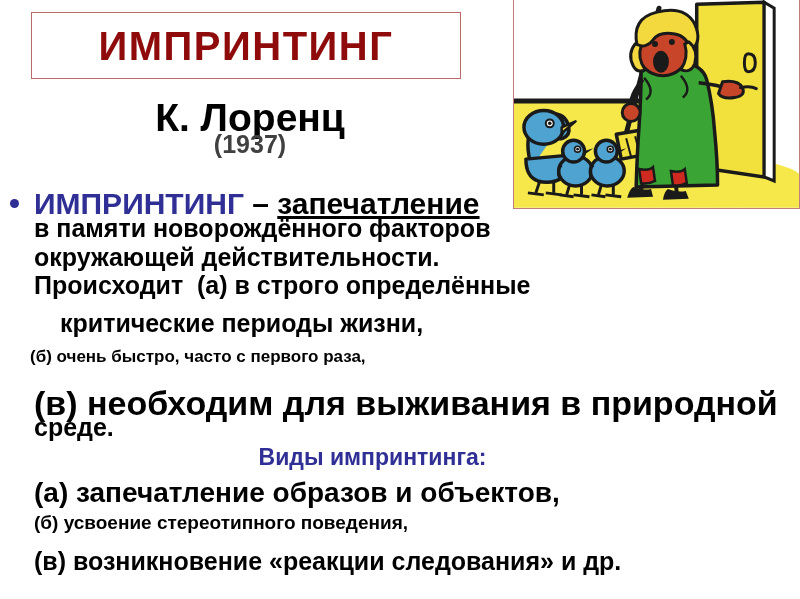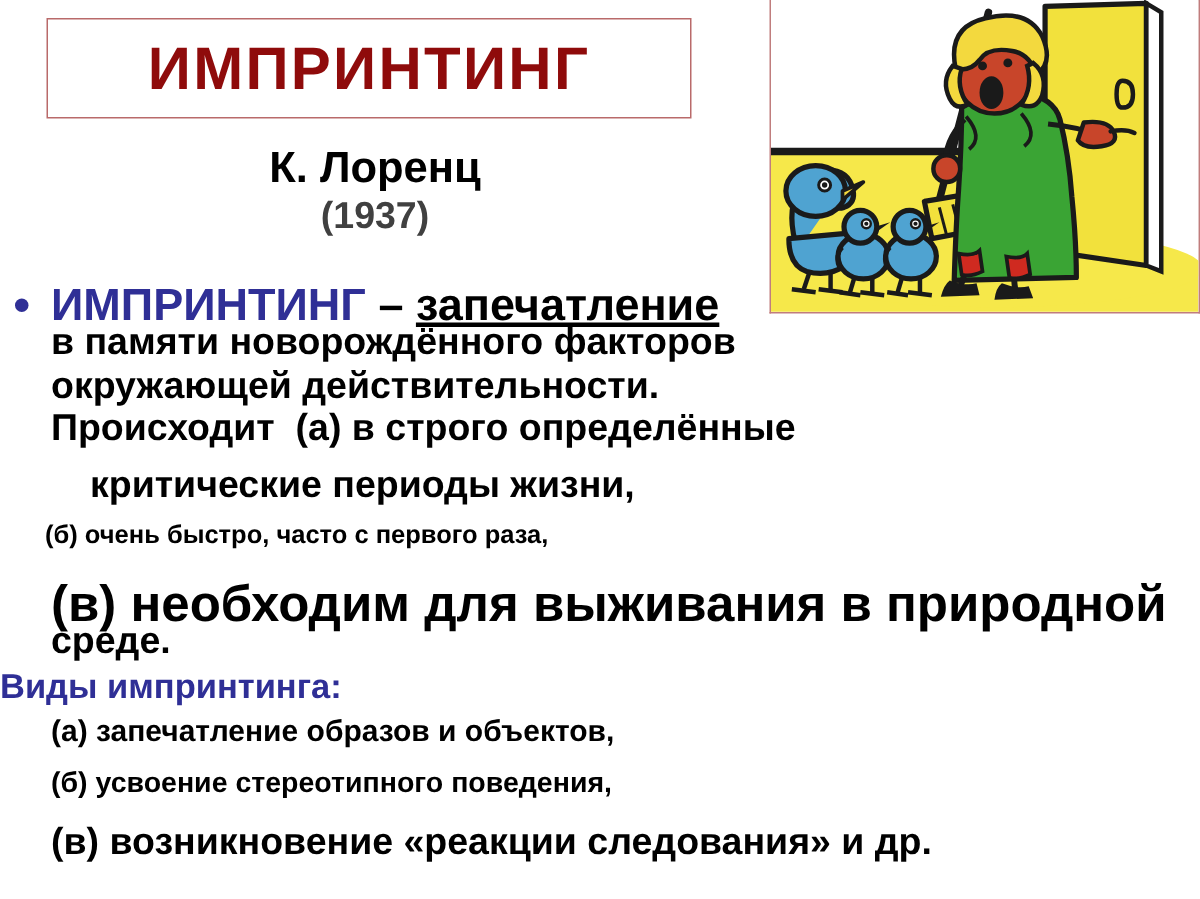--- a/index.html
+++ b/index.html
@@ -39,21 +39,21 @@
     white-space: nowrap;
   }
 
   
   #author-line {
     position: absolute;
     left: 0;
     top: 96px;
     width: 500px;
     text-align: center;
-    font-size: 29px;
+    font-size: 39px;
     font-weight: bold;
     color: #000000;
     line-height: 1.12;
   }
   #year-line {
     position: absolute;
     left: 0;
     top: 130px;
     width: 500px;
     text-align: center;
@@ -104,27 +104,28 @@
   #l5 { left: 34px;  top: 310px; font-size: 25px; margin-left: 26px; }
   #l6 { left: 30px;  top: 348px; font-size: 17px; }
   #l7 { left: 34px;  top: 386px; font-size: 34px; }
   #l8 { left: 34px;  top: 414px; font-size: 25px; }
 
   #subhead {
     position: absolute;
     left: 0;
     top: 446px;
     width: 745px;
+    text-align: center;
     font-size: 23px;
     font-weight: bold;
     color: #2f2f96;
     line-height: 1.04;
   }
 
-  #l9  { left: 34px; top: 478px; font-size: 20px; text-align: right; }
+  #l9  { left: 34px; top: 478px; font-size: 28px; text-align: right; }
   #l10 { left: 34px; top: 513px; font-size: 19px; }
   #l11 { left: 34px; top: 548px; font-size: 25px; }
 </style>
 </head>
 <body>
 
 <div id="title-box">
   <div id="title-text">ИМПРИНТИНГ</div>
 </div>
 

